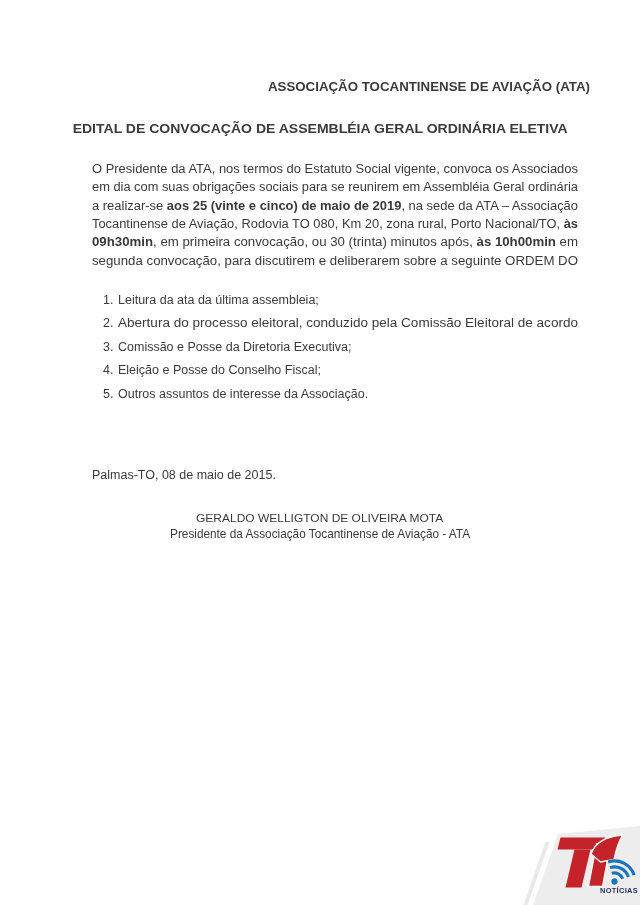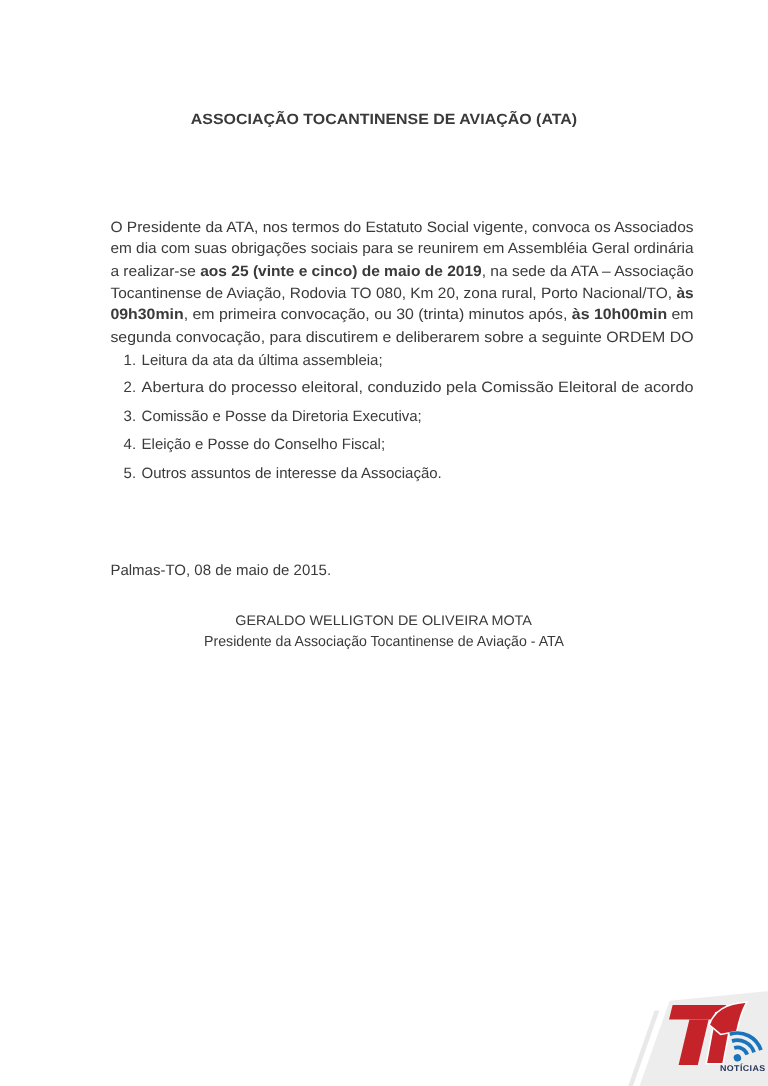--- a/index.html
+++ b/index.html
@@ -2,23 +2,23 @@
 <html><head>
 <meta charset="utf-8">
 <style>
   html,body { margin:0; padding:0; background:#fff; }
   .page {
     position:relative; width:640px; height:905px; background:#ffffff;
     font-family:"Liberation Sans", sans-serif; color:#3a3a3a; overflow:hidden;
   }
   .abs { position:absolute; }
   .title-line { left:62px; right:62px; text-align:center; font-weight:bold; font-size:12.3px; line-height:14px; }
-  #title1 { top:92px; }
+  #title1 { top:80px;text-align:right; }
   #title2 { top:122px; }
-  .para { left:92px; width:486px; top:160px; font-size:12.5px;margin-top:20px; }
+  .para { left:92px; width:486px; top:160px; font-size:12.5px; }
   .pline { height:18.35px; line-height:18.35px; white-space:nowrap; }
   .fitspan { display:inline-block; vertical-align:top; white-space:nowrap; }
   b { font-weight:bold; }
   .order-list { left:92px; width:486px; top:289px; font-size:12.5px; }
   .li { position:relative; padding-left:26px; }
   .li .num { position:absolute; left:11px; top:0; line-height:23.45px; }
   .li .lline { height:23.45px; line-height:23.45px; white-space:nowrap; }
   .date-line { left:92px; top:465.5px; font-size:12.5px; line-height:18px; white-space:nowrap; }
   .sig-name { left:62px; right:62px; top:511px; text-align:center; font-weight:normal; font-size:11.5px; line-height:15px; }
   .sig-role { left:62px; right:62px; top:527px; text-align:center; font-size:12.2px; line-height:15px; }
@@ -27,20 +27,23 @@
 </style>
 </head>
 <body>
 
 <div class="page">
 
   <div class="abs title-line" id="title1">
     <span class="fitspan" style="transform-origin: center center; transform: scaleX(1.081);">ASSOCIAÇÃO TOCANTINENSE DE AVIAÇÃO (ATA)</span>
   </div>
 
+  <div class="abs title-line" id="title2">
+    <span class="fitspan" style="transform-origin: center center; transform: scaleX(1.1398);">EDITAL DE CONVOCAÇÃO DE ASSEMBLÉIA GERAL ORDINÁRIA ELETIVA</span>
+  </div>
 
   <div class="abs para" id="paragraph">
       <div class="pline"><span class="fitspan" style="transform-origin: left center; transform: scaleX(1.0357);"><span>O Presidente da ATA, nos termos do Estatuto Social vigente, convoca os Associados</span></span></div>
       <div class="pline"><span class="fitspan" style="transform-origin: left center; transform: scaleX(1.0272);"><span>em dia com suas obrigações sociais para se reunirem em Assembléia Geral ordinária</span></span></div>
       <div class="pline"><span class="fitspan" style="transform-origin: left center; transform: scaleX(1.0358);"><span>a realizar-se </span><b>aos 25 (vinte e cinco) de maio de 2019</b><span>, na sede da ATA – Associação</span></span></div>
       <div class="pline"><span class="fitspan" style="transform-origin: left center; transform: scaleX(1.0305);"><span>Tocantinense de Aviação, Rodovia TO 080, Km 20, zona rural, Porto Nacional/TO, </span><b>às</b></span></div>
       <div class="pline"><span class="fitspan" style="transform-origin: left center; transform: scaleX(1.0582);"><b>09h30min</b><span>, em primeira convocação, ou 30 (trinta) minutos após, </span><b>às 10h00min</b><span> em</span></span></div>
       <div class="pline"><span class="fitspan" style="transform-origin: left center; transform: scaleX(1.0598);"><span>segunda convocação, para discutirem e deliberarem sobre a seguinte ORDEM DO</span></span></div>
     </div>
 

